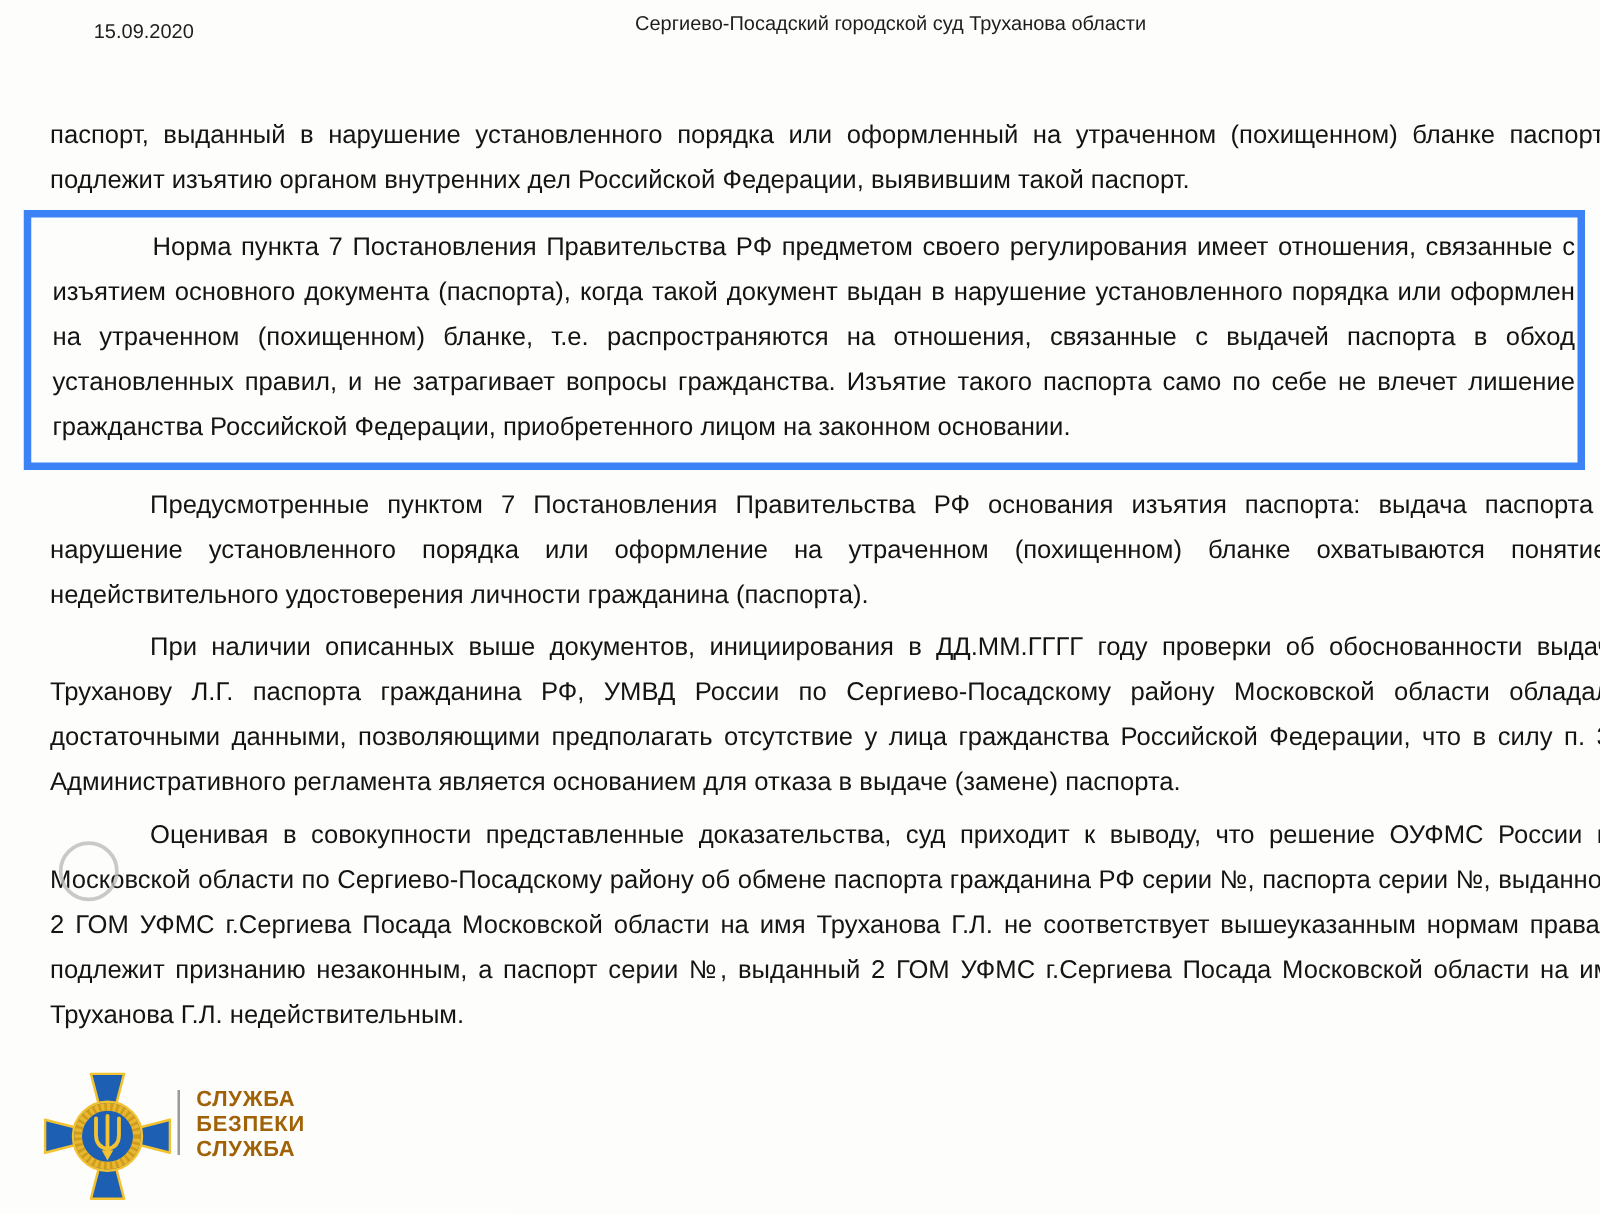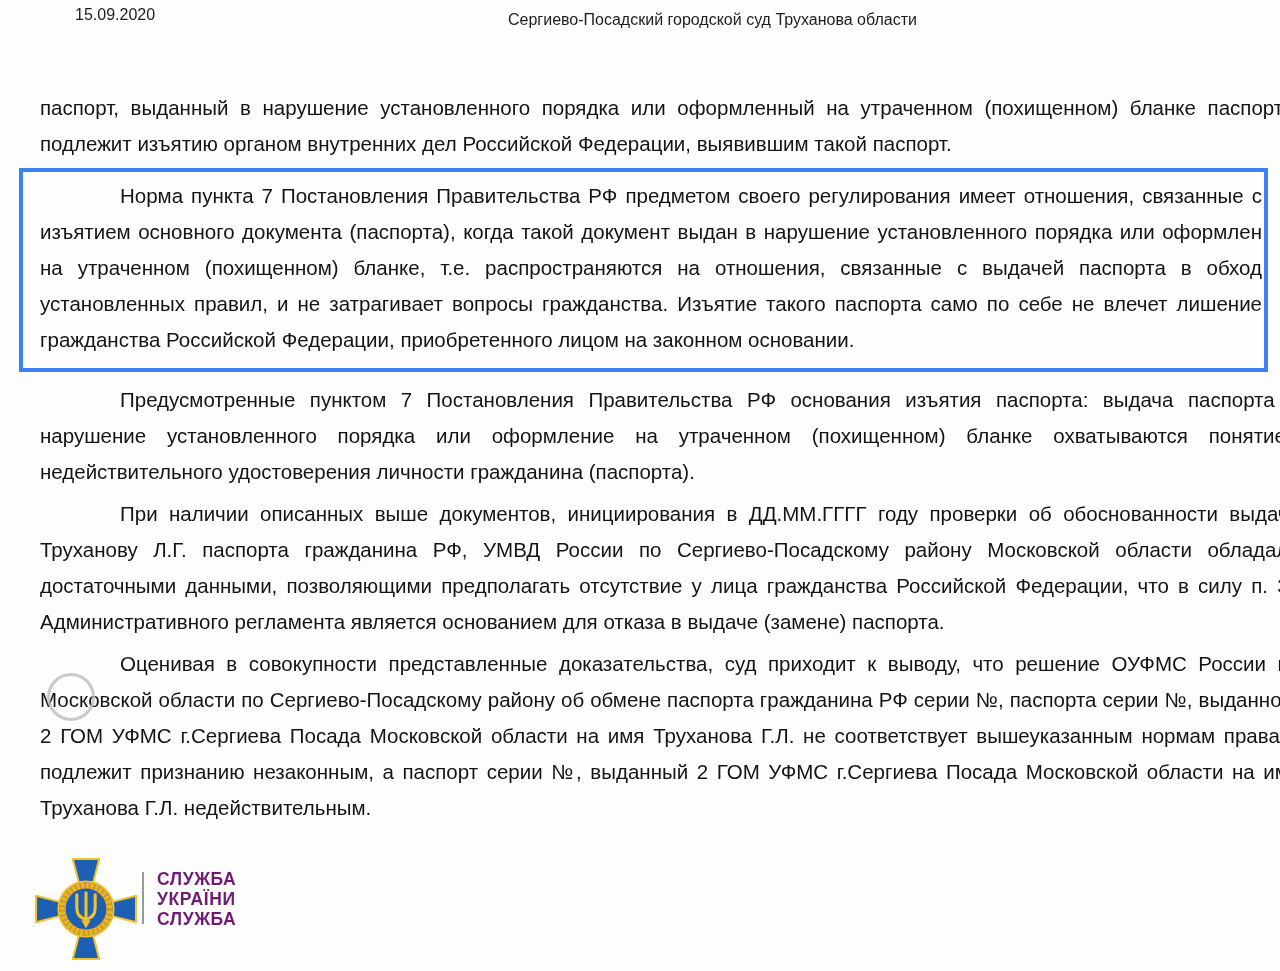--- a/index.html
+++ b/index.html
@@ -8,21 +8,21 @@
     overflow: hidden;
     background: #ffffff;
     font-family: "Liberation Sans", sans-serif;
     color: #171717;
   }
   .page { position: relative; width: 1280px; height: 971px; background:#fdfdfc; }
 
   
   .header { position: relative; height: 30px; }
   .header .date {
-    position: absolute; left: 75px; top: 6px;
+    position: absolute; left: 75px; top: 17px;
     font-size: 16px; color: #1d1d1d;
   }
   .header .court {
     position: absolute; left: 508px; top: 11px;
     font-size: 16px; color: #1d1d1d;
   }
 
   
   .doc {
     position: relative;
@@ -33,21 +33,21 @@
     font-size: 20.5px;
     line-height: 36px;
     text-align: justify;
     color: #141414;
   }
   .doc p { margin: 0 0 6px 0; }
   .doc p.indent { text-indent: 80px; }
 
   .highlight-box {
     margin: 6px 32px 10px -21px;
-    border: 4px solid #3b82f6;
+    border: 6px solid #3b82f6;
     padding: 6px 2px 10px 17px;
   }
   .highlight-box p { margin: 0; }
 
   
   .stamp-circle {
     position: absolute;
     left: 47px; top: 673px;
     width: 42px; height: 42px;
     border: 3px solid #bdbdbd;
@@ -63,21 +63,21 @@
   }
   .logo .emblem { position: absolute; left: 0; top: 2px; }
   .logo .divider {
     position: absolute; left: 107px; top: 16px;
     width: 2px; height: 52px; background: #9a9a9a;
   }
   .logo .org {
     position: absolute; left: 122px; top: 13px;
     font-size: 17.5px; font-weight: bold;
     letter-spacing: 0.6px; line-height: 20px;
-    color: #701a75;
+    color: #a16207;
   }
 </style>
 </head>
 <body>
 
 <div class="page">
 
   <div class="header">
     <span class="date">15.09.2020</span>
     <span class="court">Сергиево-Посадский городской суд Труханова области</span>
@@ -114,18 +114,18 @@
 
       <g stroke="#f2c230" fill="none" stroke-width="3" stroke-linecap="round">
         <path d="M41 36 v13 c0 7 4 10 9 11 c5 -1 9 -4 9 -11 v-13"></path>
         <path d="M50 34 v26"></path>
       </g>
       <path d="M45.5 61 l4.5 8 4.5 -8 z" fill="#f2c230"></path>
     </svg>
     <div class="divider"></div>
     <div class="org">
       <div>СЛУЖБА</div>
-      <div>УКРАЇНИ</div>
+      <div>БЕЗПЕКИ</div>
       <div>СЛУЖБА</div>
     </div>
   </div>
 
 </div>
 
 </body></html>

